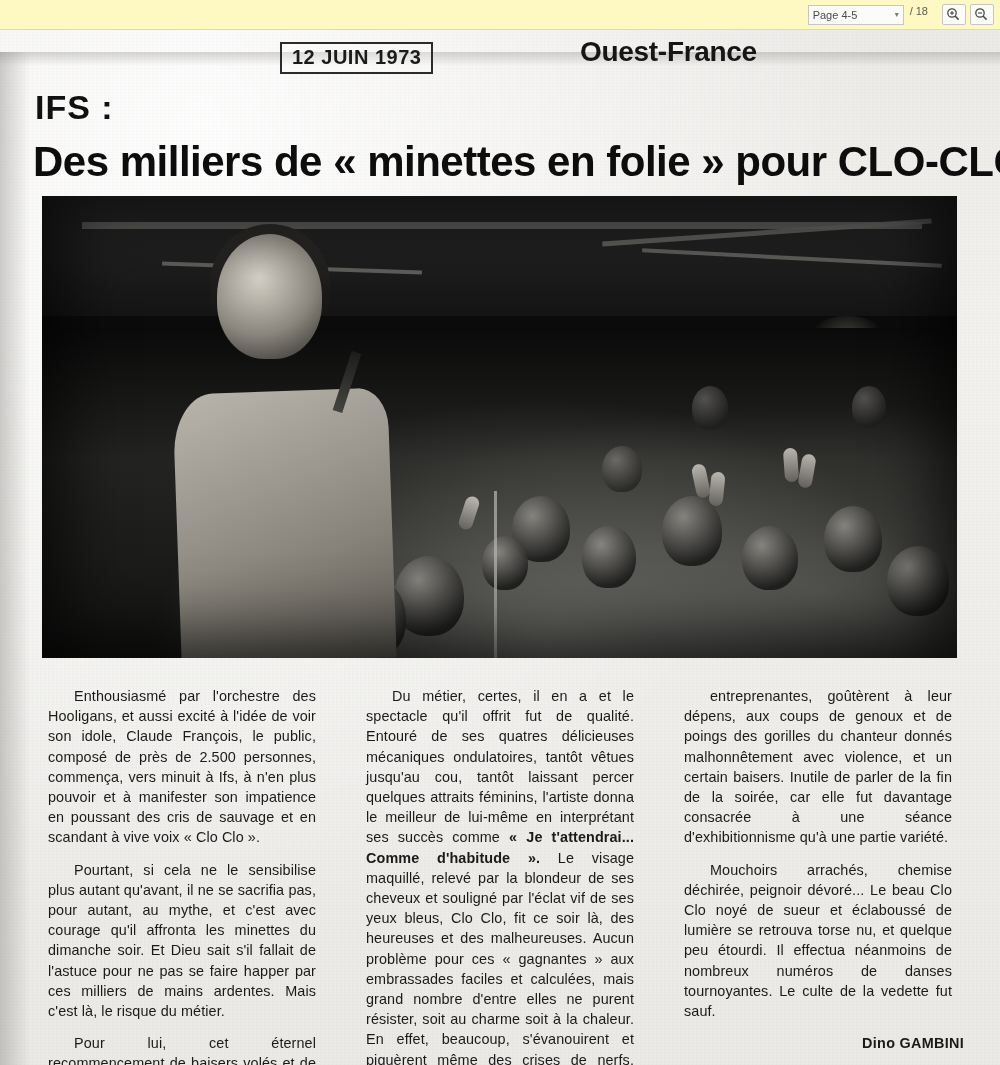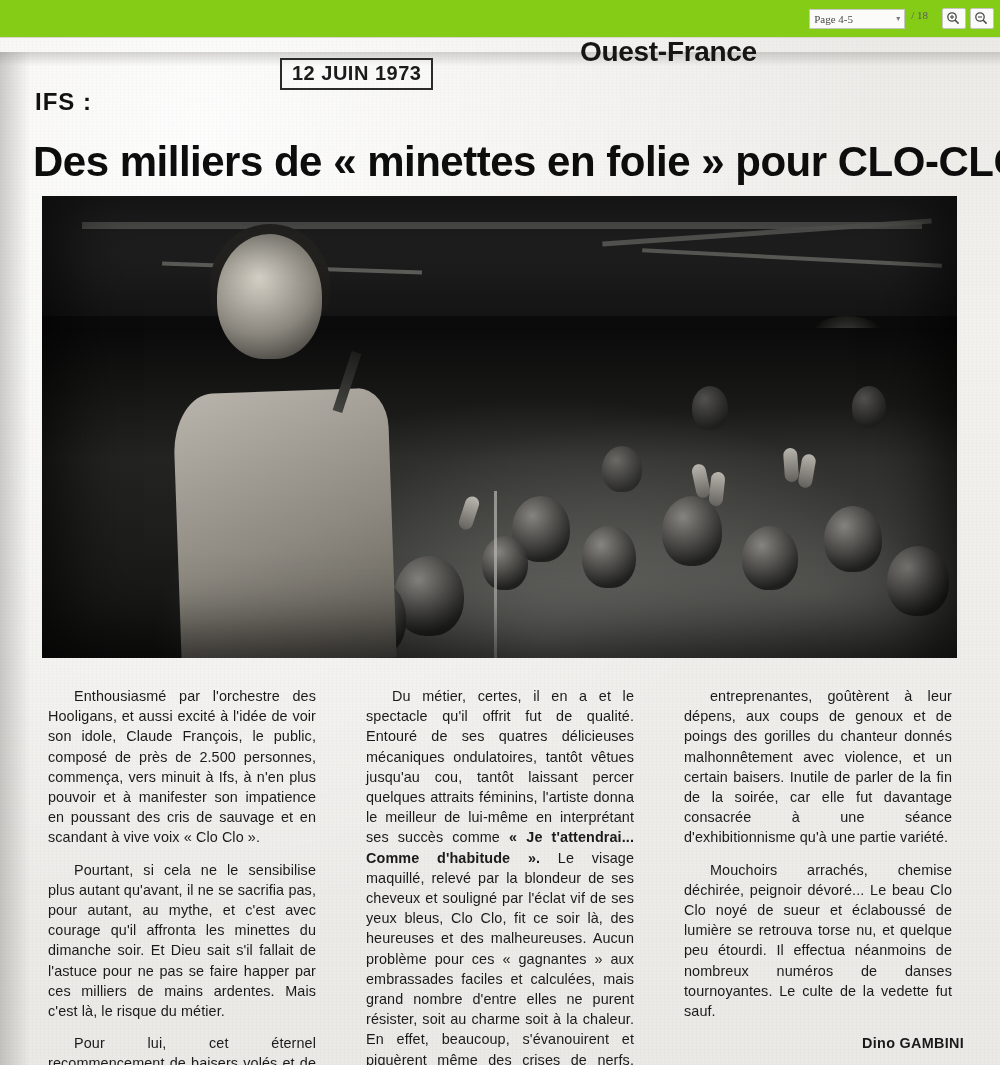--- a/index.html
+++ b/index.html
@@ -14,30 +14,29 @@
     overflow: hidden;
     position: relative;
   }
 
   
   .viewer-toolbar {
     position: absolute;
     top: 0;
     left: 0;
     width: 1000px;
-    height: 38px;
-    background: #84cc16;
+    height: 30px;
+    background: #fef9c3;
     border-bottom: 1px solid #d9d7d4;
     display: flex;
     align-items: center;
     justify-content: flex-end;
     padding-right: 6px;
     box-sizing: border-box;
     z-index: 30;
-    font-family: Liberation Serif, serif;
   }
   .page-select {
     display: flex;
     align-items: center;
     height: 18px;
     border: 1px solid #c8c6c3;
     background: #fbfbfa;
     font-size: 11px;
     color: #4a4a4a;
     padding: 0 4px;
@@ -93,21 +92,21 @@
     background-image:
       repeating-linear-gradient(0deg, rgba(0,0,0,.035) 0 1px, rgba(0,0,0,0) 1px 3px),
       repeating-linear-gradient(90deg, rgba(0,0,0,.03) 0 1px, rgba(0,0,0,0) 1px 4px);
     pointer-events: none;
   }
 
   
   .date-box {
     position: absolute;
     left: 280px;
-    top: 32px;
+    top: 16px;
     border: 2px solid #2b2b2b;
     padding: 2px 10px 3px 10px;
     font-family: "Liberation Sans", sans-serif;
     font-weight: bold;
     font-size: 20px;
     letter-spacing: .5px;
     color: #1b1b1b;
     background: rgba(255,255,255,.25);
   }
   .masthead {
@@ -120,21 +119,21 @@
     color: #151515;
     letter-spacing: -0.3px;
   }
 
   
   .kicker {
     position: absolute;
     left: 35px;
     top: 62px;
     font-weight: bold;
-    font-size: 24px;
+    font-size: 34px;
     color: #111;
     letter-spacing: 1px;
     text-align: right;
   }
   .headline {
     position: absolute;
     left: 33px;
     top: 114px;
     width: 940px;
     font-weight: bold;

